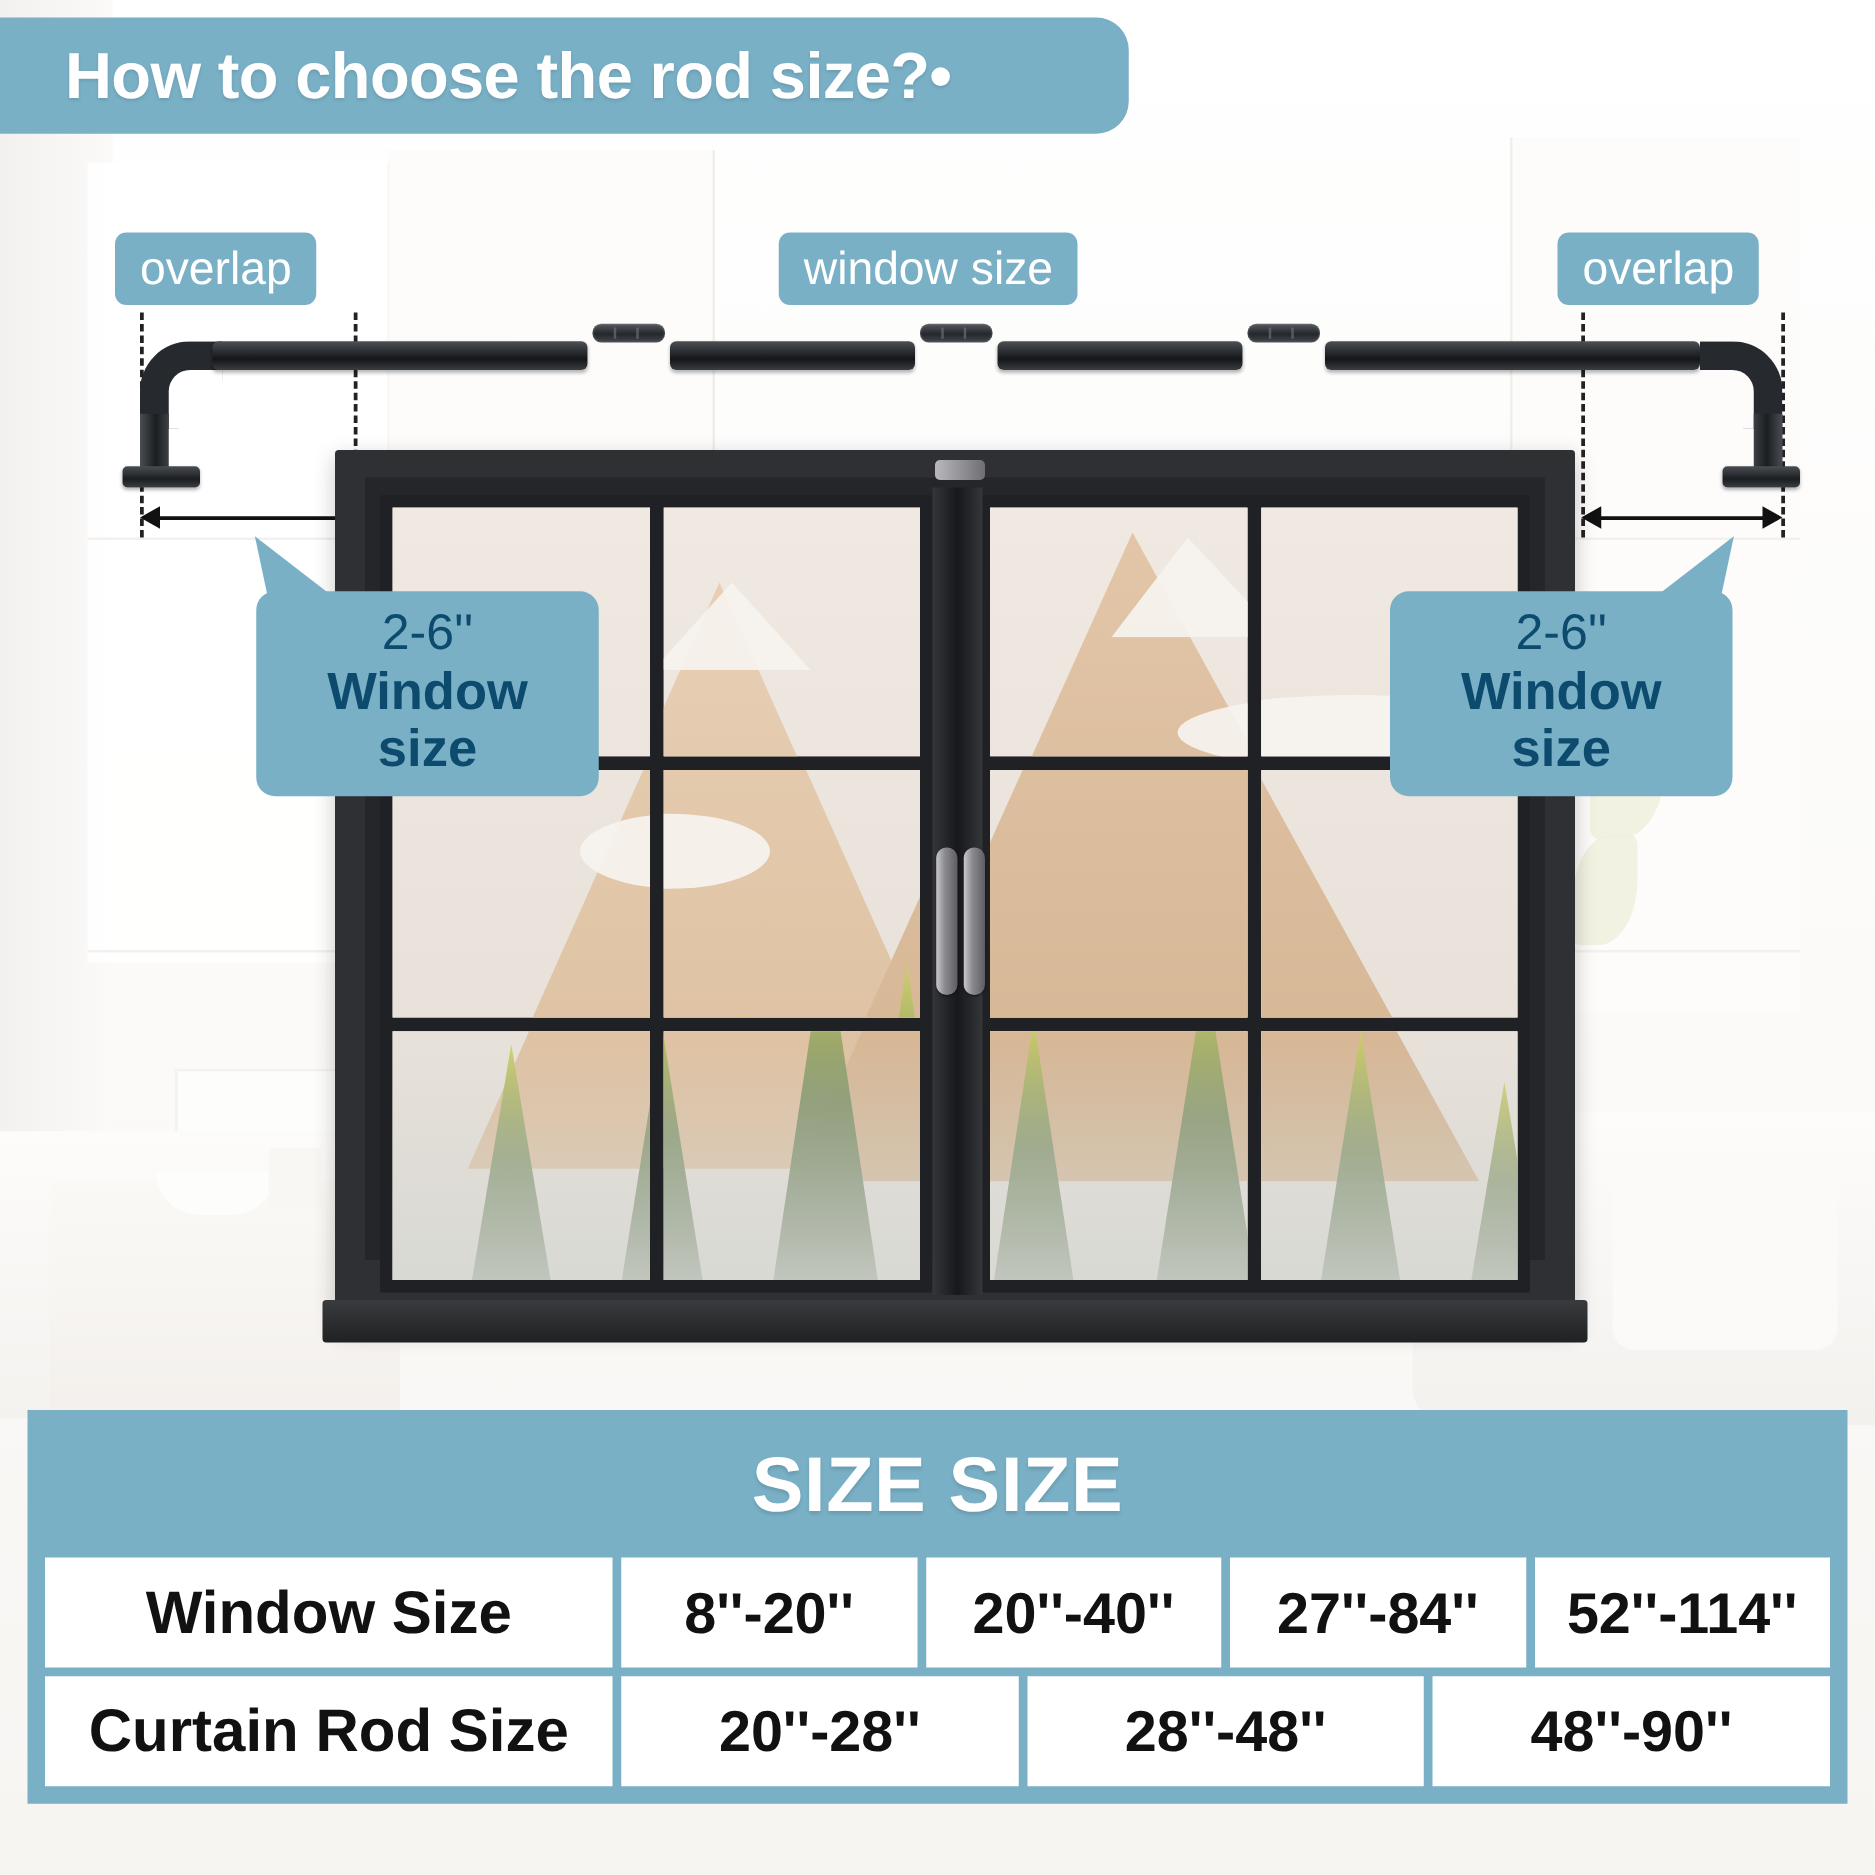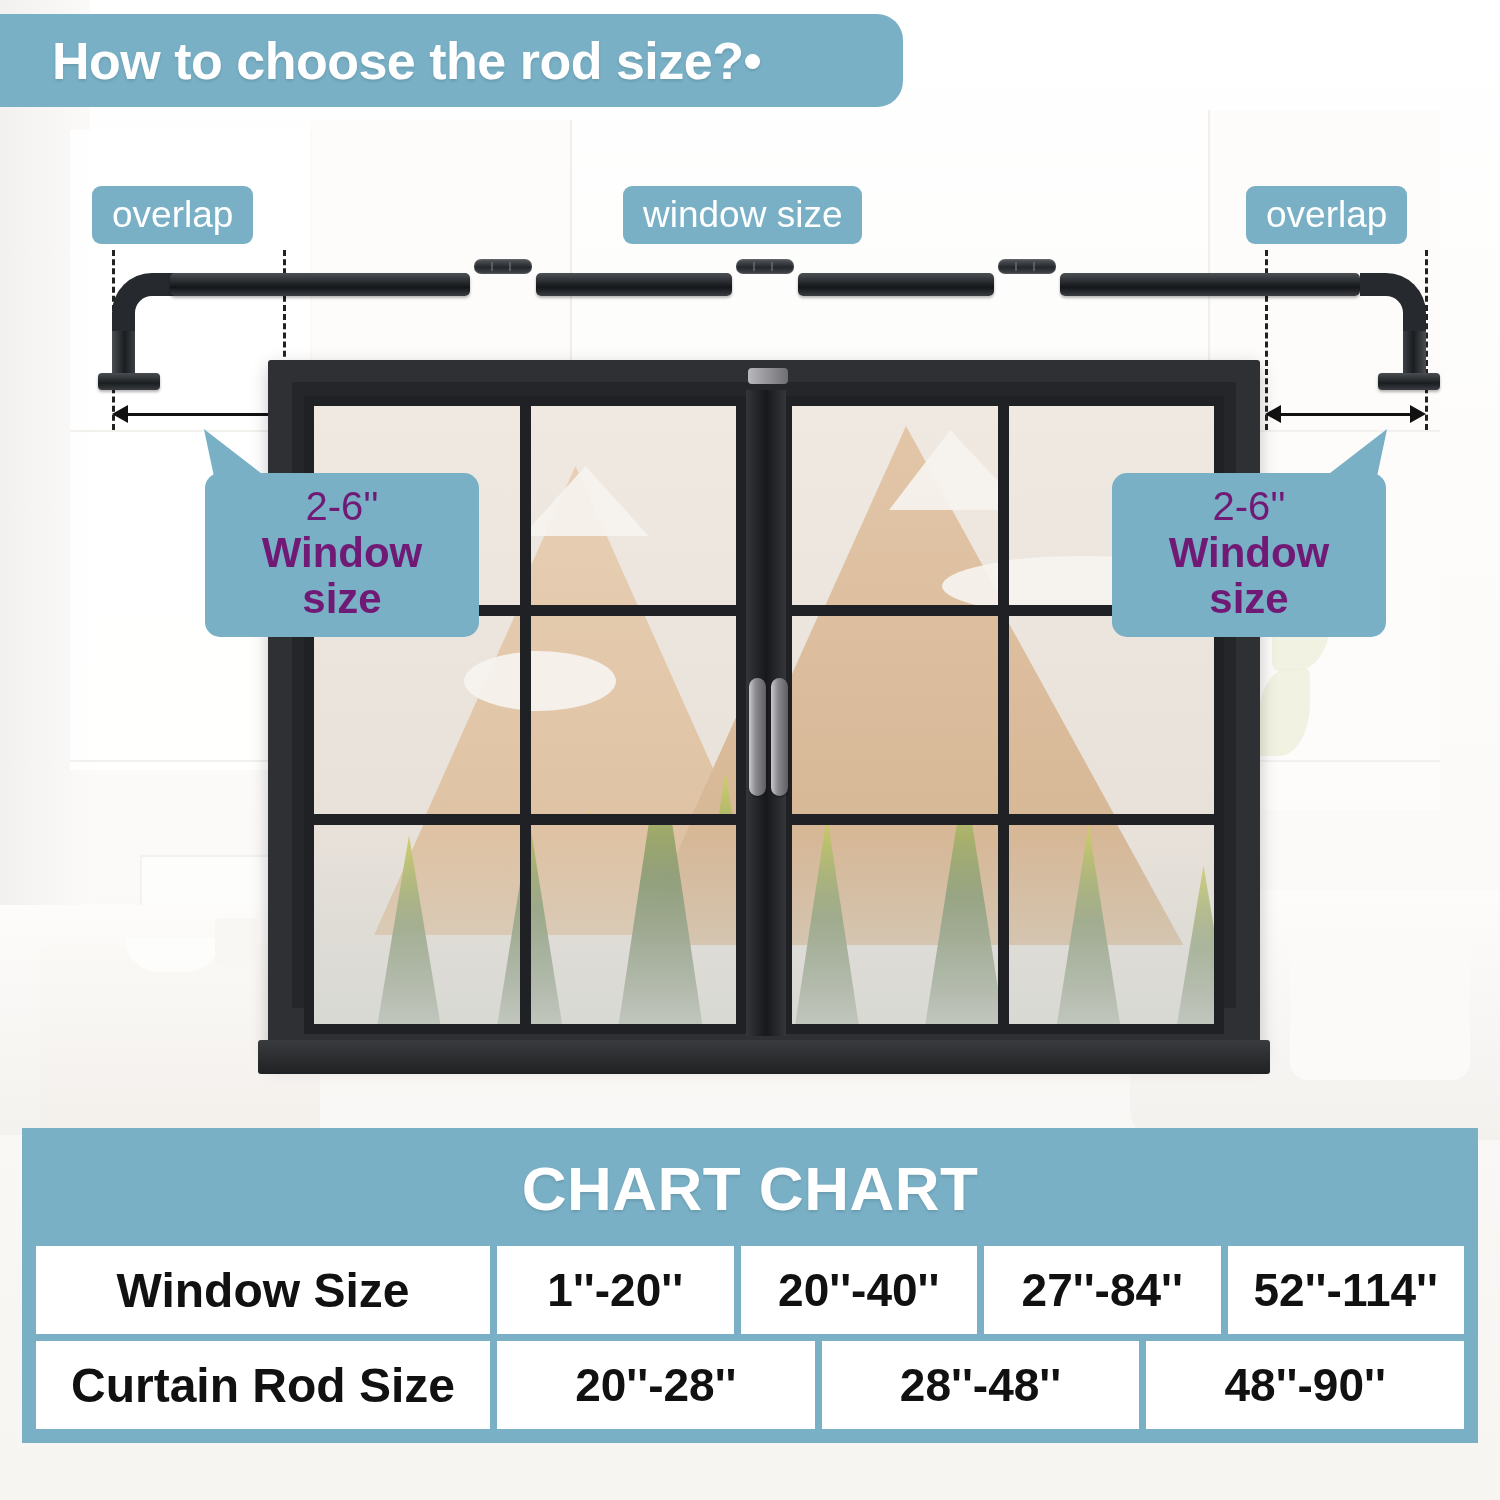--- a/index.html
+++ b/index.html
@@ -132,21 +132,21 @@
       background:linear-gradient(90deg,#35363a,#17181b 50%,#35363a);}
   .handle{position:absolute;top:318px;width:17px;height:118px;border-radius:9px;
       background:linear-gradient(90deg,#c9c9cc,#8a8a8f 40%,#5d5d62);
       box-shadow:0 1px 2px rgba(0,0,0,.45);}
   .handle.a{left:481px;}
   .handle.b{left:503px;}
   .top-hinge{position:absolute;left:480px;top:8px;width:40px;height:16px;border-radius:4px;
       background:linear-gradient(90deg,#b9b9bd,#6e6e73);}
 
   
-  .callout{position:absolute;background:#79b0c6;border-radius:15px;color:#701a75;
+  .callout{position:absolute;background:#79b0c6;border-radius:15px;color:#0c4a6e;
       padding:12px 22px 16px;text-align:center;line-height:1.08;}
   .callout .l1{font-size:40px;font-weight:normal;}
   .callout .l2{font-size:42px;font-weight:bold;margin-top:2px;}
   .callout .tail{position:absolute;width:0;height:0;}
   #callout-left{left:205px;top:473px;width:230px;}
   #callout-left .tail{left:4px;top:-44px;
       border-left:0 solid transparent;border-right:52px solid transparent;
       border-bottom:48px solid #79b0c6;transform:skewX(12deg);}
   #callout-right{left:1112px;top:473px;width:230px;}
   #callout-right .tail{right:4px;top:-44px;
@@ -374,25 +374,25 @@
     <div class="l1">2-6''</div>
     <div class="l2">Window size</div>
   </div>
   <div class="callout" id="callout-right">
     <div class="tail"></div>
     <div class="l1">2-6''</div>
     <div class="l2">Window size</div>
   </div>
 
   <div class="chart">
-    <div class="chart-title">CHART CHART</div>
+    <div class="chart-title">SIZE SIZE</div>
     <div class="chart-table">
       <div class="trow">
         <div class="tcell head">Window Size</div>
-        <div class="tcell val">1''-20''</div>
+        <div class="tcell val">8''-20''</div>
         <div class="tcell val">20''-40''</div>
         <div class="tcell val">27''-84''</div>
         <div class="tcell val">52''-114''</div>
       </div>
       <div class="trow">
         <div class="tcell head">Curtain Rod Size</div>
         <div class="tcell val">20''-28''</div>
         <div class="tcell val">28''-48''</div>
         <div class="tcell val">48''-90''</div>
       </div>

